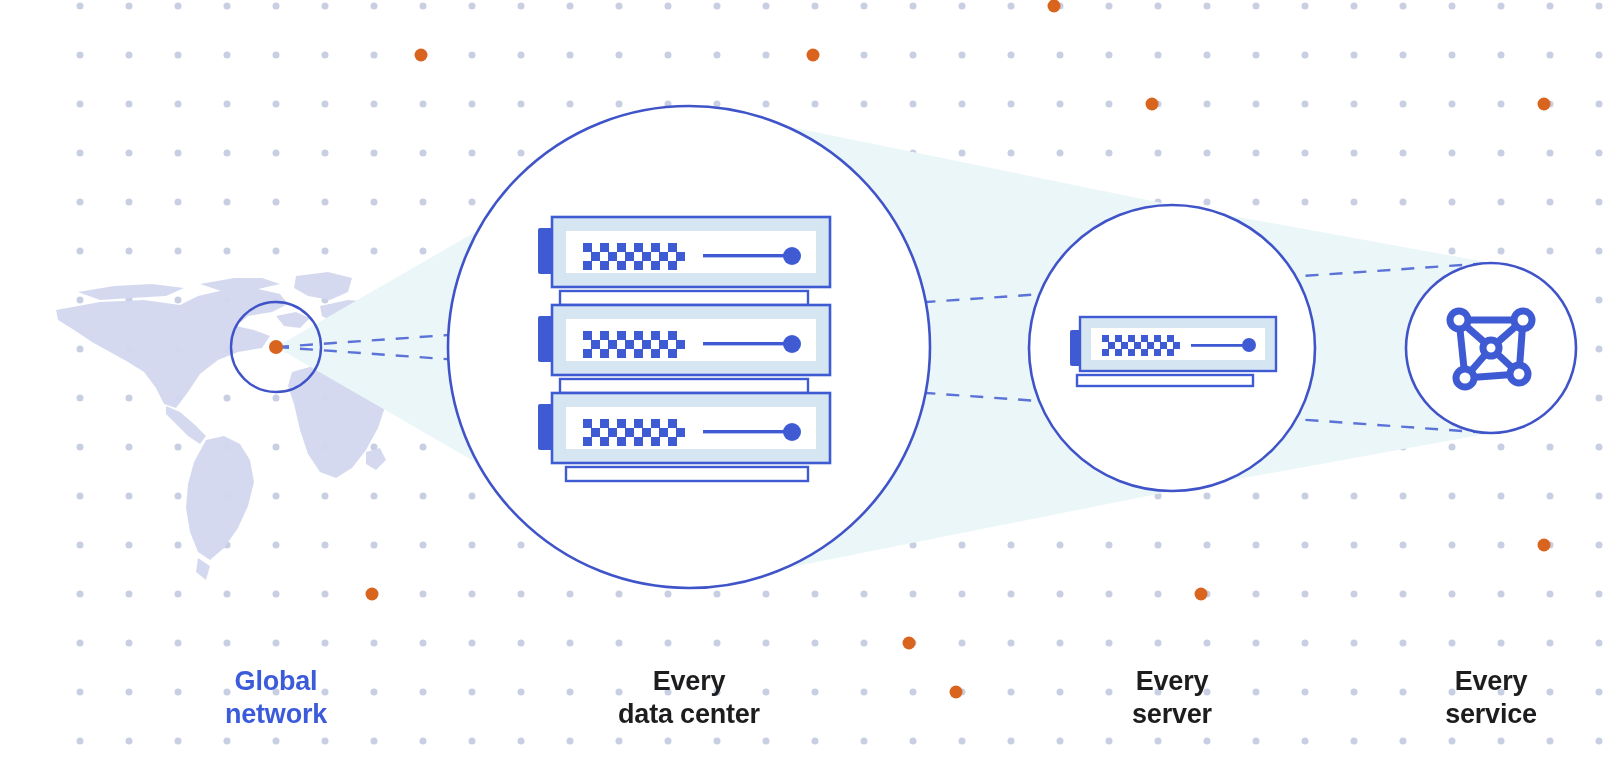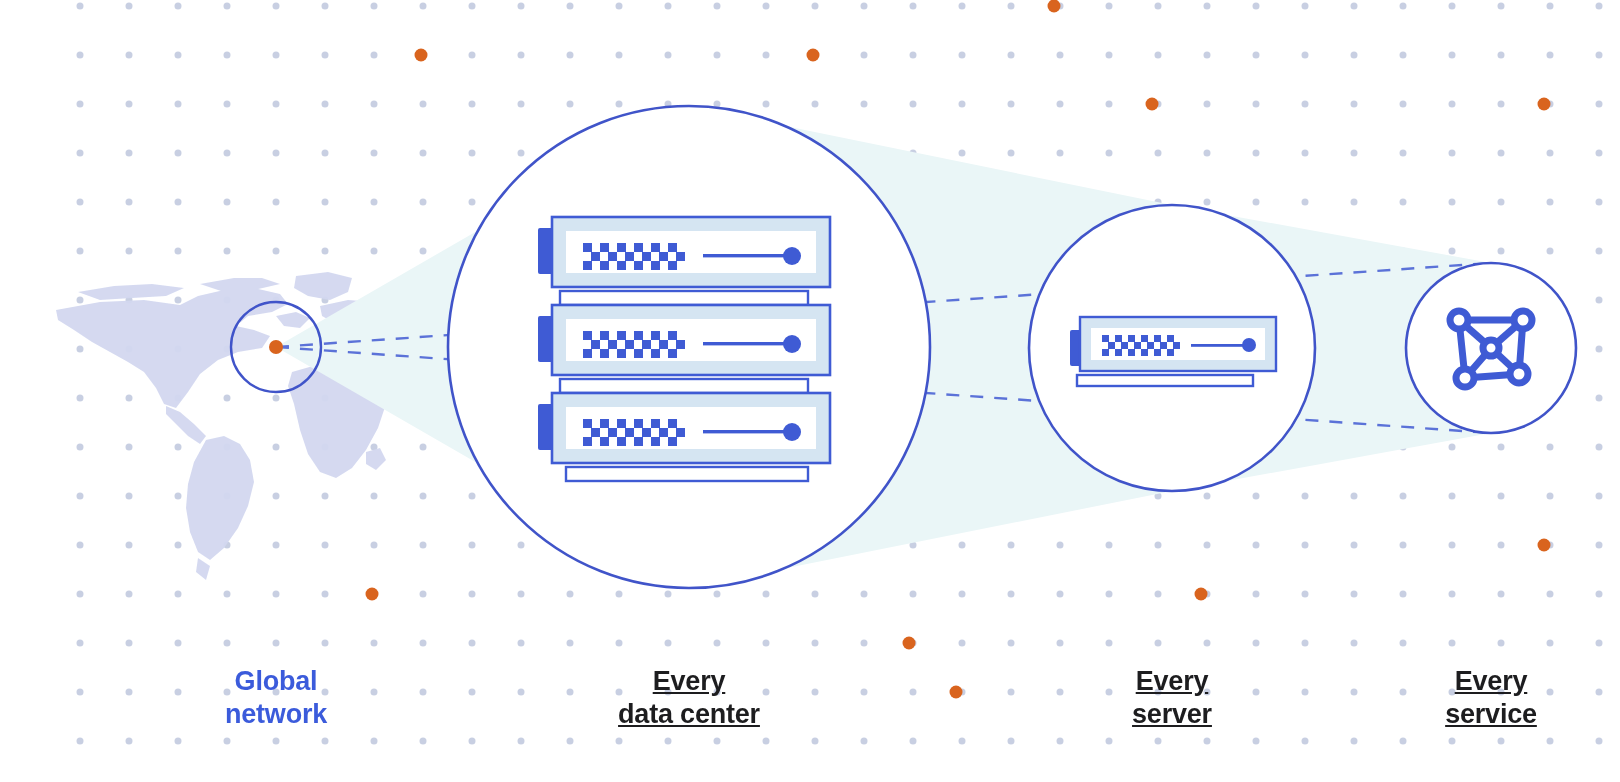--- a/index.html
+++ b/index.html
@@ -37,21 +37,21 @@
   .stage-label {
     position: absolute;
     text-align: center;
     font-family: "Liberation Sans", sans-serif;
     font-size: 27px;
     font-weight: bold;
     line-height: 1.22;
     letter-spacing: -0.2px;
     white-space: pre-line;
   }
-  .stage-label.dark { color: #1d1d1f; text-decoration: underline; }
+  .stage-label.dark { color: #1d1d1f; }
   .stage-label.accent { color: #3b5bdb; }
 </style>
 </head>
 <body>
 
 <div id="stage">
 
   <svg class="layer" viewBox="0 0 1620 782" xmlns="http://www.w3.org/2000/svg" aria-hidden="true">
     <defs>
       <pattern id="dots" x="228" y="6" width="49" height="49" patternUnits="userSpaceOnUse">

